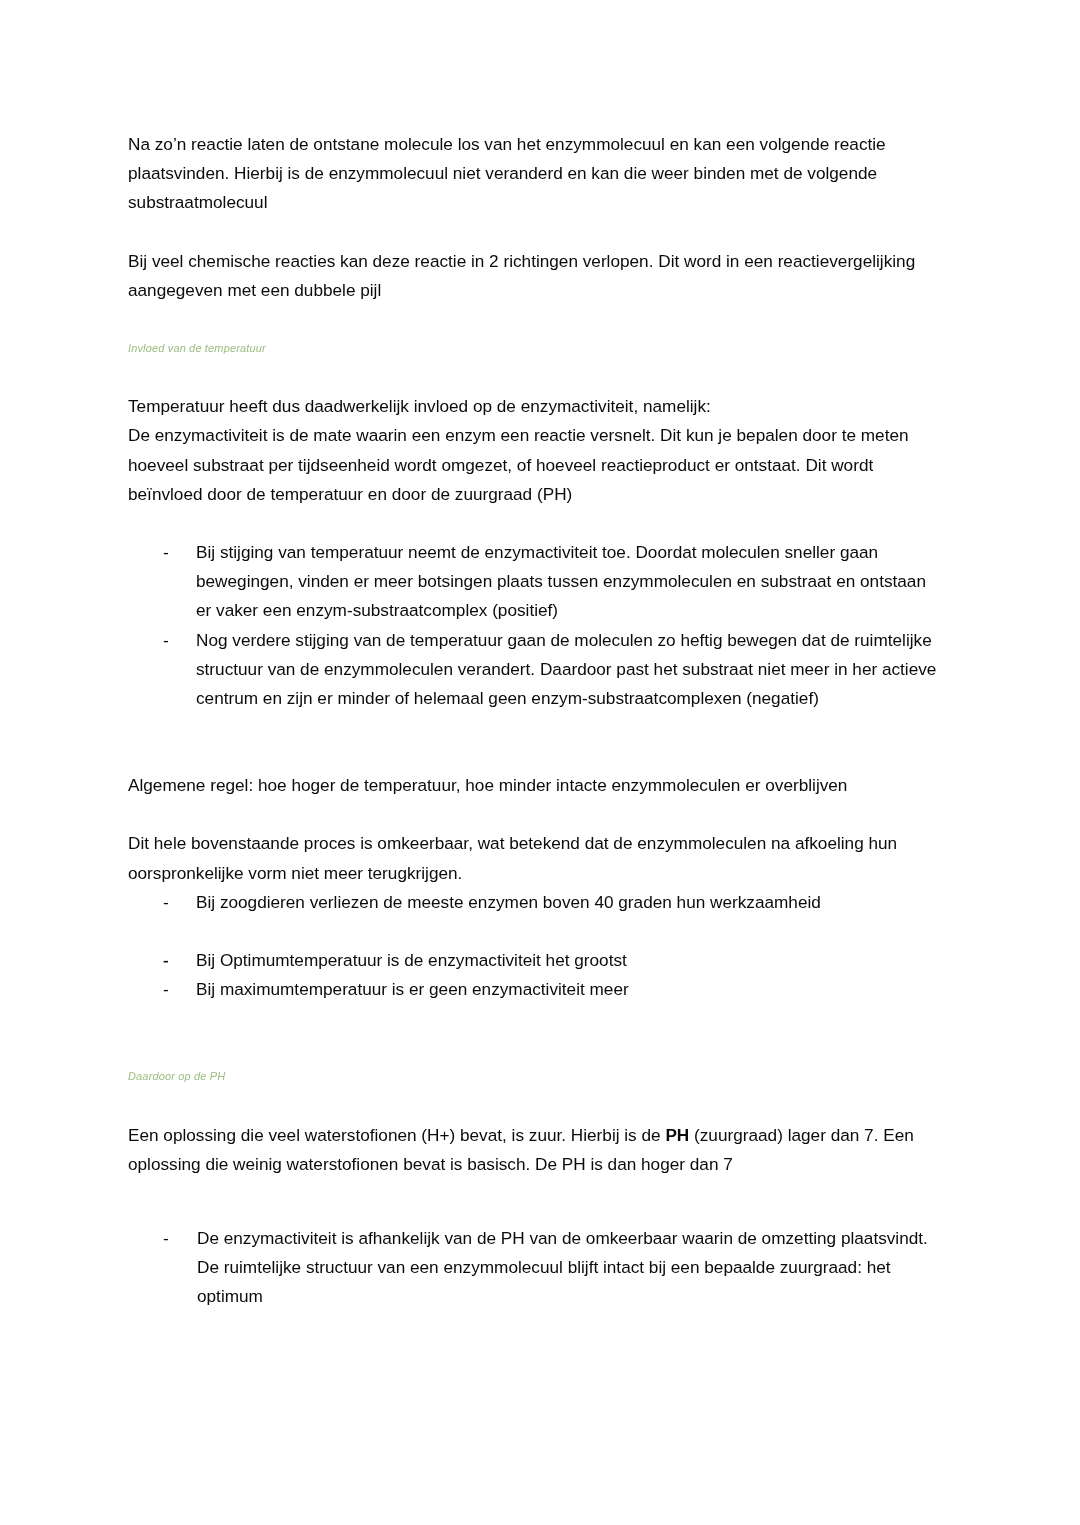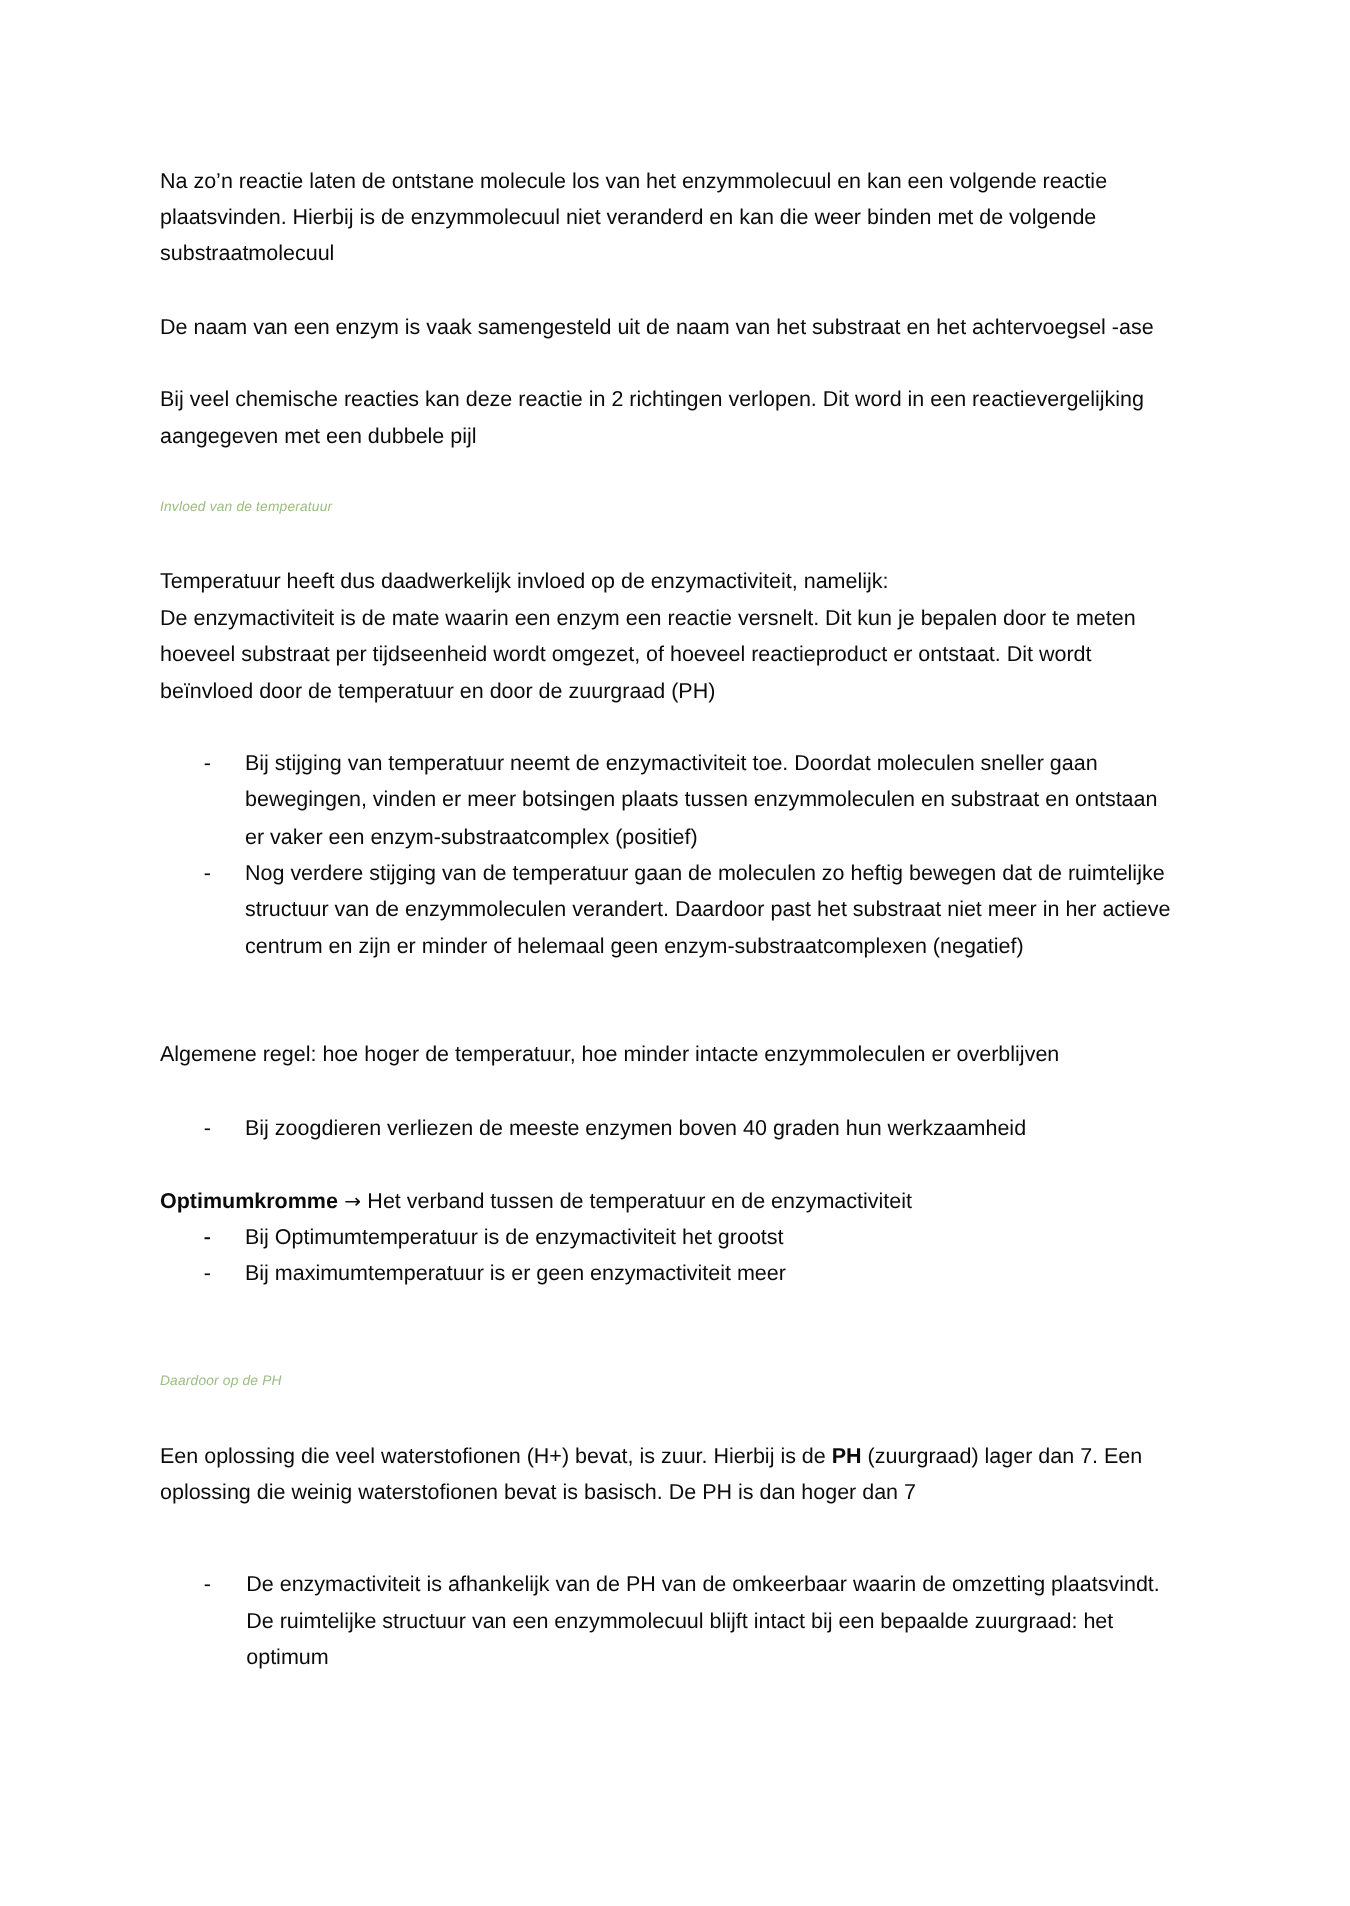--- a/index.html
+++ b/index.html
@@ -80,45 +80,44 @@
   .arrow { font-family: "DejaVu Sans", sans-serif; font-size: 16px; }
 </style>
 </head>
 <body>
 
 <div class="page">
   <div class="content">
 
     <p class="para">Na zo’n reactie laten de ontstane molecule los van het enzymmolecuul en kan een volgende reactie plaatsvinden. Hierbij is de enzymmolecuul niet veranderd en kan die weer binden met de volgende substraatmolecuul</p>
 
-    <p class="para">De naam van een enzym is vaak samengesteld uit de naam van het substraat en het achtervoegsel -ase</p>
 
     <p class="para">Bij veel chemische reacties kan deze reactie in 2 richtingen verlopen. Dit word in een reactievergelijking aangegeven met een dubbele pijl</p>
 
     <h2 class="heading">Invloed van de temperatuur</h2>
 
     <p class="para tight">Temperatuur heeft dus daadwerkelijk invloed op de enzymactiviteit, namelijk:</p>
 
     <p class="para">De enzymactiviteit is de mate waarin een enzym een reactie versnelt. Dit kun je bepalen door te meten hoeveel substraat per tijdseenheid wordt omgezet, of hoeveel reactieproduct er ontstaat. Dit wordt beïnvloed door de temperatuur en door de zuurgraad (PH)</p>
 
     <ul class="bullets">
       <li><span class="dash">-</span><span>Bij stijging van temperatuur neemt de enzymactiviteit toe. Doordat moleculen sneller gaan bewegingen, vinden er meer botsingen plaats tussen enzymmoleculen en substraat en ontstaan er vaker een enzym-substraatcomplex (positief)</span></li>
       <li><span class="dash">-</span><span>Nog verdere stijging van de temperatuur gaan de moleculen zo heftig bewegen dat de ruimtelijke structuur van de enzymmoleculen verandert. Daardoor past het substraat niet meer in her actieve centrum en zijn er minder of helemaal geen enzym-substraatcomplexen (negatief)</span></li>
     </ul>
 
     <div class="spacer-sm"></div>
 
     <p class="para italic-block">Algemene regel: hoe hoger de temperatuur, hoe minder intacte enzymmoleculen er overblijven</p>
 
+    <p class="para tight">Dit hele bovenstaande proces is omkeerbaar, wat betekend dat de enzymmoleculen na afkoeling hun oorspronkelijke vorm niet meer terugkrijgen.</p>
 
     <ul class="bullets">
       <li><span class="dash">-</span><span>Bij zoogdieren verliezen de meeste enzymen boven 40 graden hun werkzaamheid</span></li>
     </ul>
 
-    <p class="para tight"><span class="bold">Optimumkromme</span><span class="arrow"> → </span><span>Het verband tussen de temperatuur en de enzymactiviteit</span></p>
 
     <ul class="bullets">
       <li><span class="dash">-</span></li>
       <li><span class="dash">-</span><span>Bij Optimumtemperatuur is de enzymactiviteit het grootst</span></li>
       <li><span class="dash">-</span><span>Bij maximumtemperatuur is er geen enzymactiviteit meer</span></li>
     </ul>
 
     <div class="spacer-sm"></div>
 
     <h2 class="heading">Daardoor op de PH</h2>

